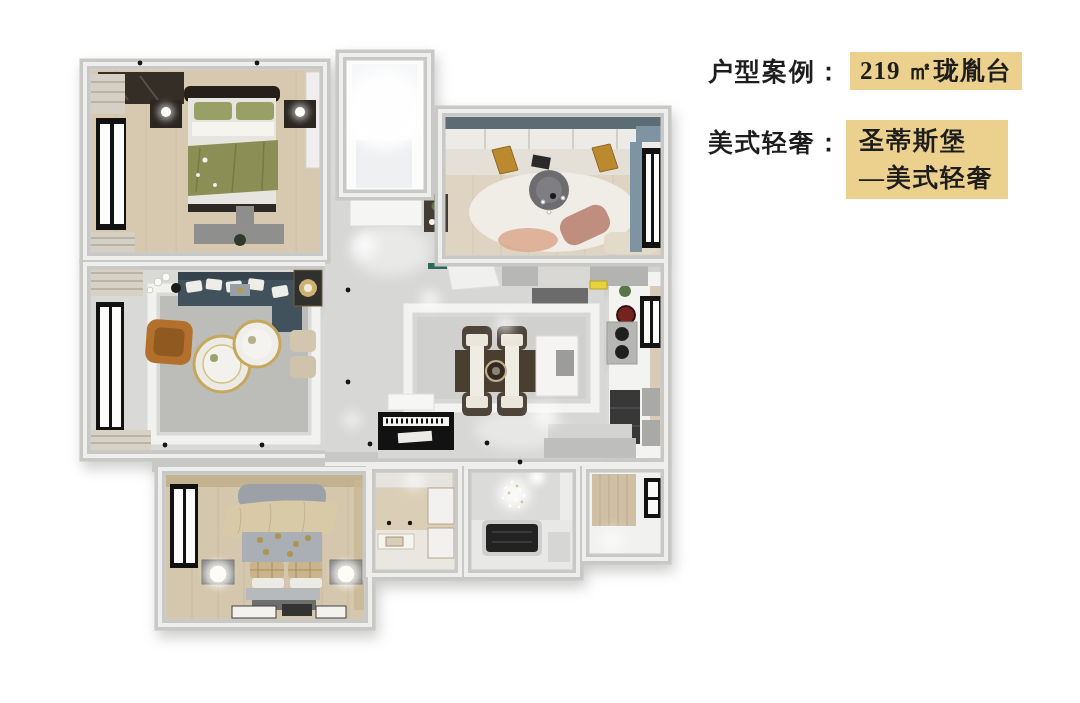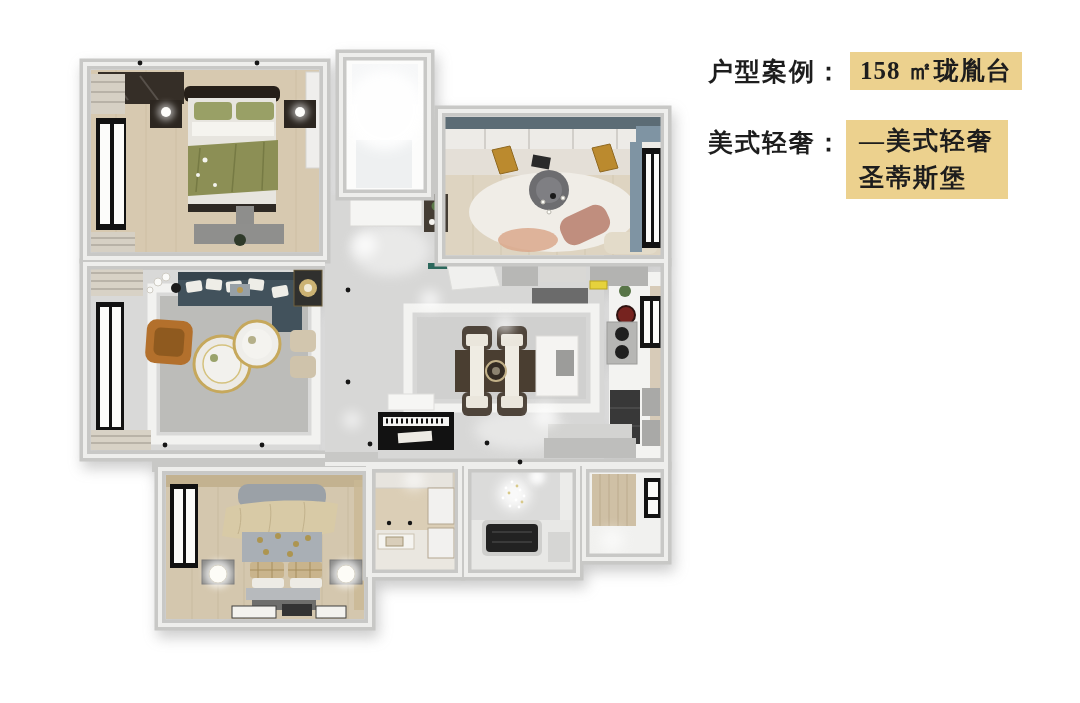--- a/index.html
+++ b/index.html
@@ -465,23 +465,23 @@
             <circle cx="348" cy="382" r="2.4" class="dot"></circle>
           <circle cx="487" cy="443" r="2.4" class="dot"></circle>
         </g>
       </g>
 
     </g>
   </svg>
 
   <div class="anno row1">
     <span class="anno-label">户型案例：</span>
-    <span class="hl">158 ㎡珑胤台</span>
+    <span class="hl">219 ㎡珑胤台</span>
   </div>
 
   <div class="anno anno-label row2-label">美式轻奢：</div>
 
   <div class="anno style-block">
+    <div class="line">圣蒂斯堡</div>
     <div class="line">—美式轻奢</div>
-    <div class="line">圣蒂斯堡</div>
   </div>
 
 </div>
 
 </body></html>

